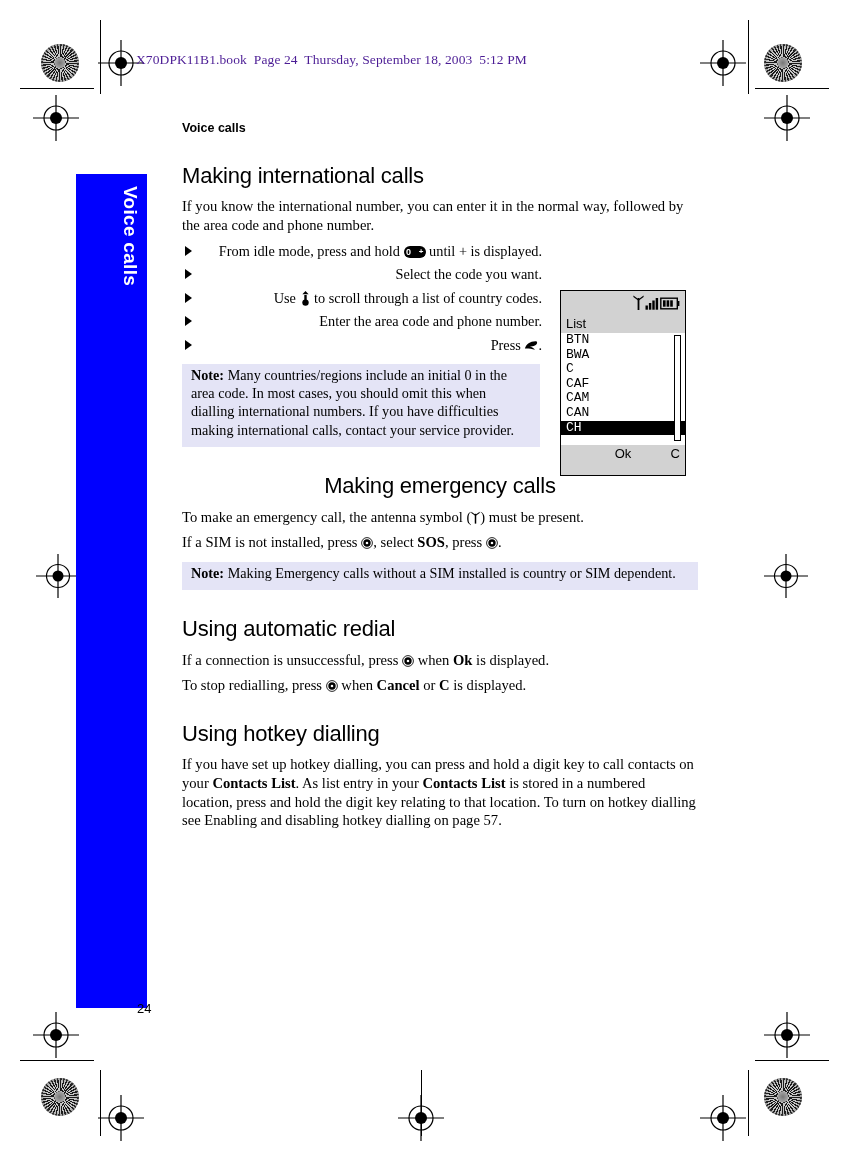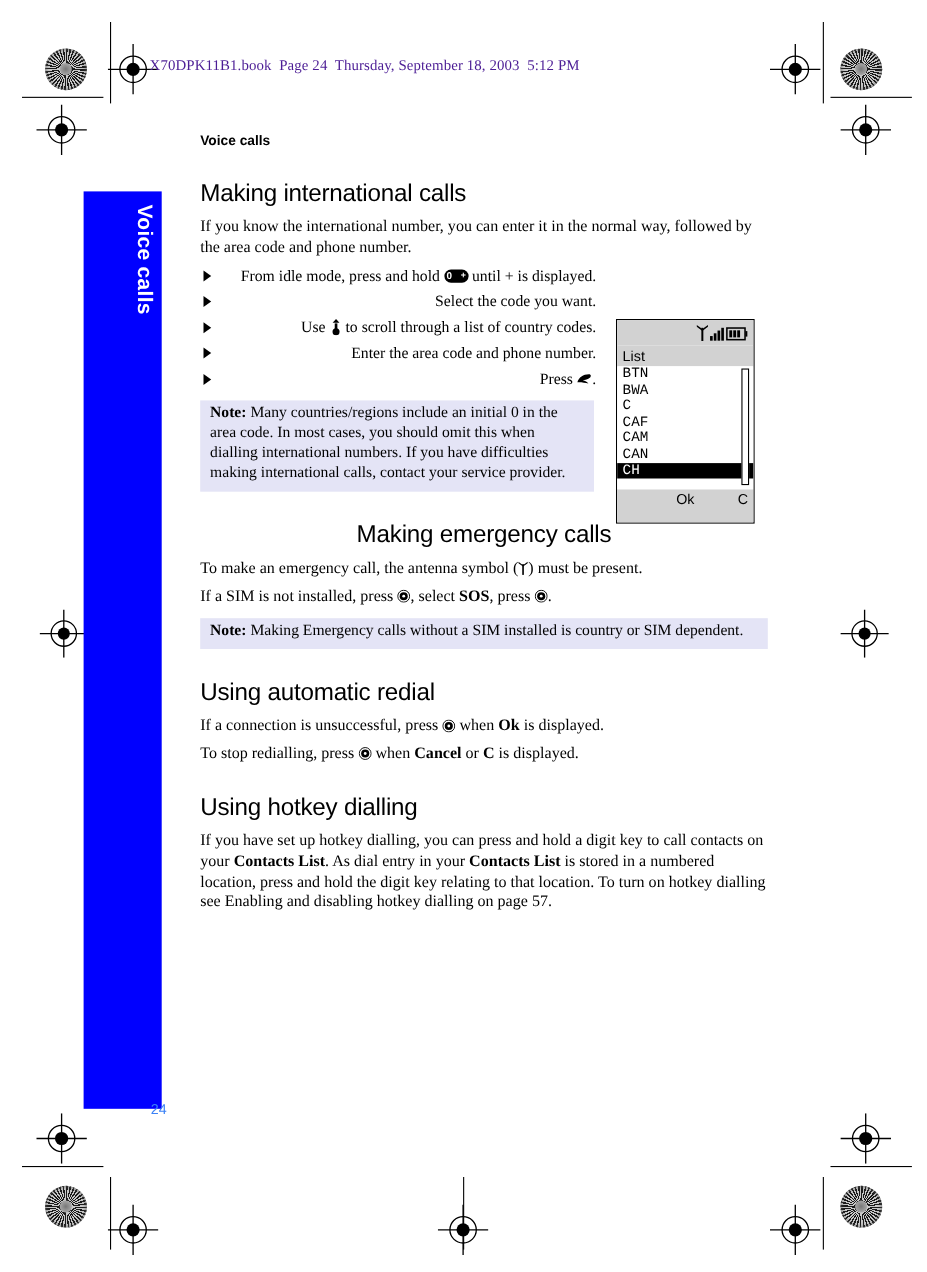--- a/index.html
+++ b/index.html
@@ -268,21 +268,21 @@
     font-size: 13px;
   }
 
   
   .folio {
     position: absolute;
     left: 137px;
     top: 1001px;
     font-family: "Liberation Sans", sans-serif;
     font-size: 13px;
-    color: #3b82f6;
+    color: #000000;
   }
   b { font-weight: bold; }
 </style>
 </head>
 <body>
 
 <div id="page">
 
   <div class="rosette" style="left:41px;top:44px;width:38px;height:38px;"></div>
   <div class="rosette" style="left:764px;top:44px;width:38px;height:38px;"></div>
@@ -473,19 +473,19 @@
           <circle cx="7" cy="7" r="4.3" fill="#000"></circle>
           <circle cx="7" cy="7" r="1.5" fill="#fff"></circle>
         </svg><span> when </span><b>Ok</b><span> is displayed.</span></p>
     <p class="body"><span>To stop redialling, press </span><svg class="key key-soft" viewBox="0 0 14 14">
           <circle cx="7" cy="7" r="6.3" fill="none" stroke="#000" stroke-width="1"></circle>
           <circle cx="7" cy="7" r="4.3" fill="#000"></circle>
           <circle cx="7" cy="7" r="1.5" fill="#fff"></circle>
         </svg><span> when </span><b>Cancel</b><span> or </span><b>C</b><span> is displayed.</span></p>
 
     <h2 class="sec" style="margin-top:26px;">Using hotkey dialling</h2>
-    <p class="body last"><span>If you have set up hotkey dialling, you can press and hold a digit key to call contacts on your </span><b>Contacts List</b><span>. As dial entry in your </span><b>Contacts List</b><span> is stored in a numbered location, press and hold the digit key relating to that location. To turn on hotkey dialling see Enabling and disabling hotkey dialling on page 57.</span></p>
+    <p class="body last"><span>If you have set up hotkey dialling, you can press and hold a digit key to call contacts on your </span><b>Contacts List</b><span>. As list entry in your </span><b>Contacts List</b><span> is stored in a numbered location, press and hold the digit key relating to that location. To turn on hotkey dialling see Enabling and disabling hotkey dialling on page 57.</span></p>
 
   </div>
 
   <div class="folio">24</div>
 
 </div>
 
 </body></html>

